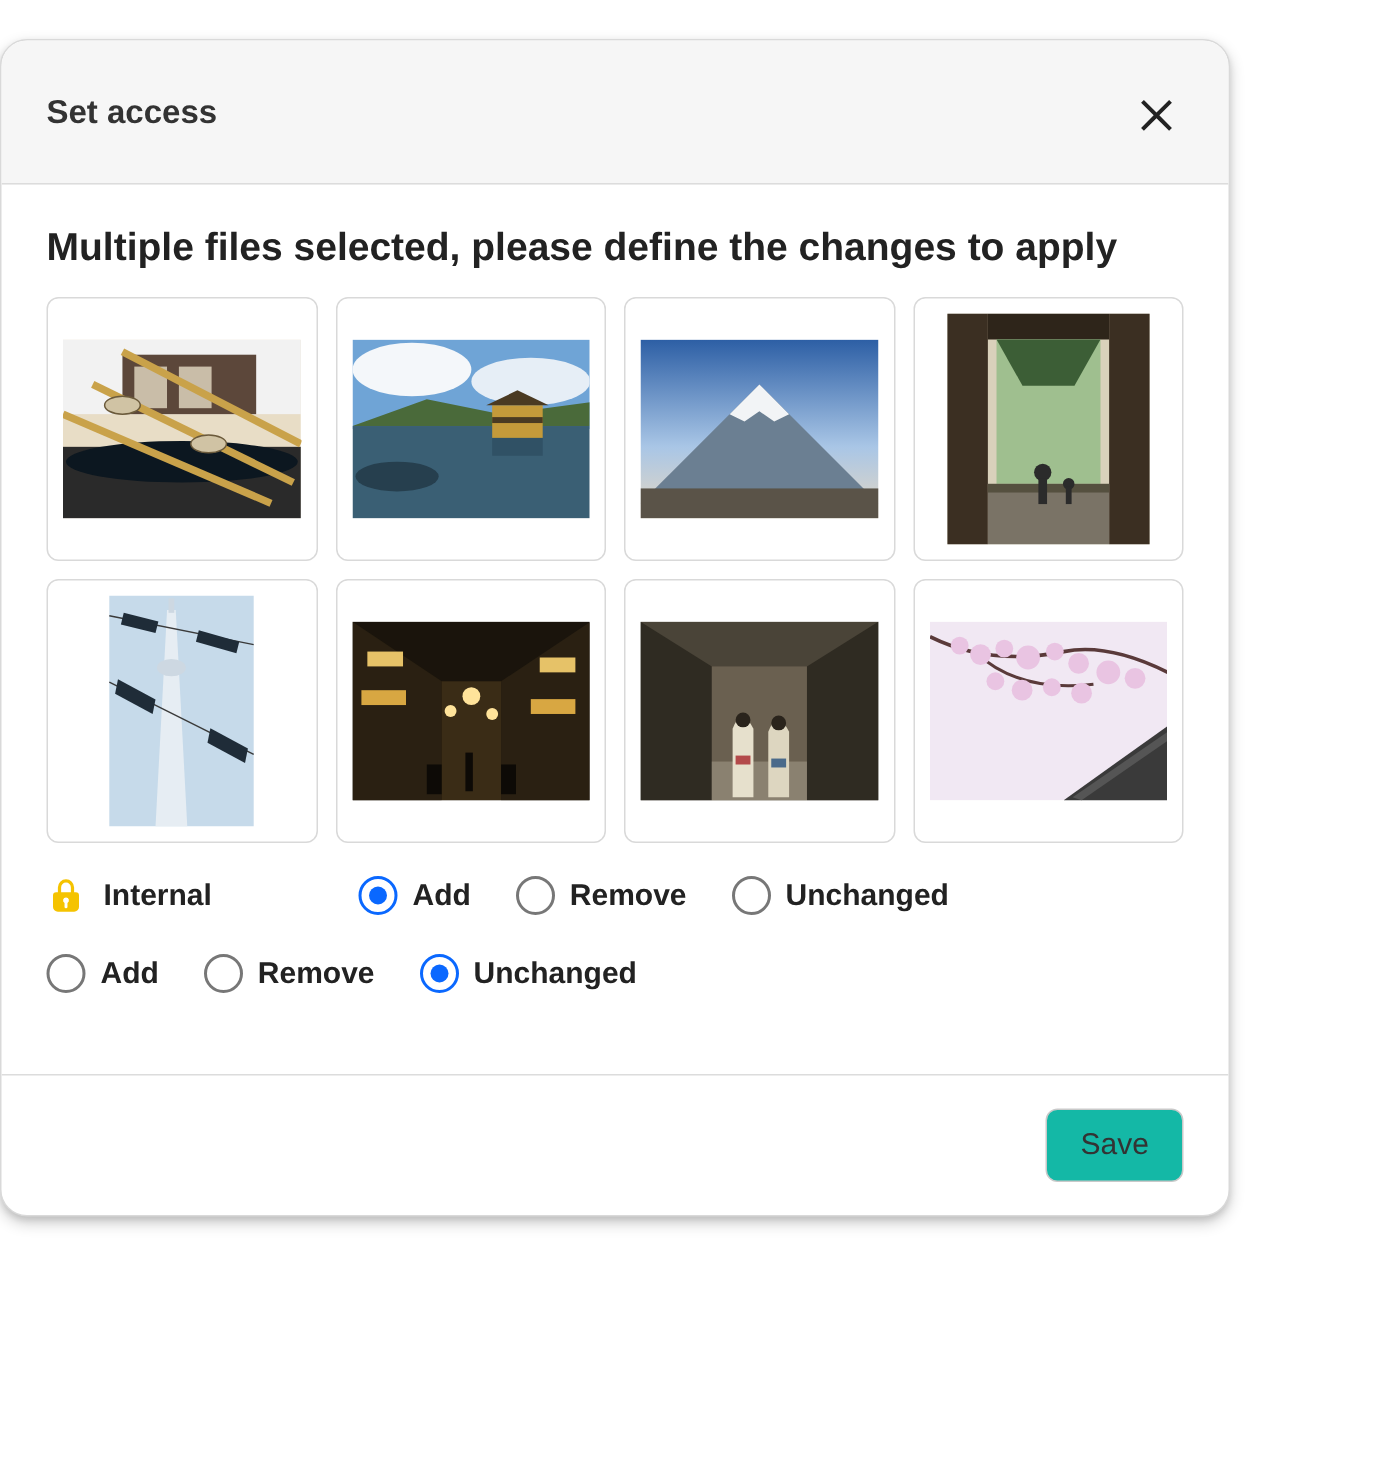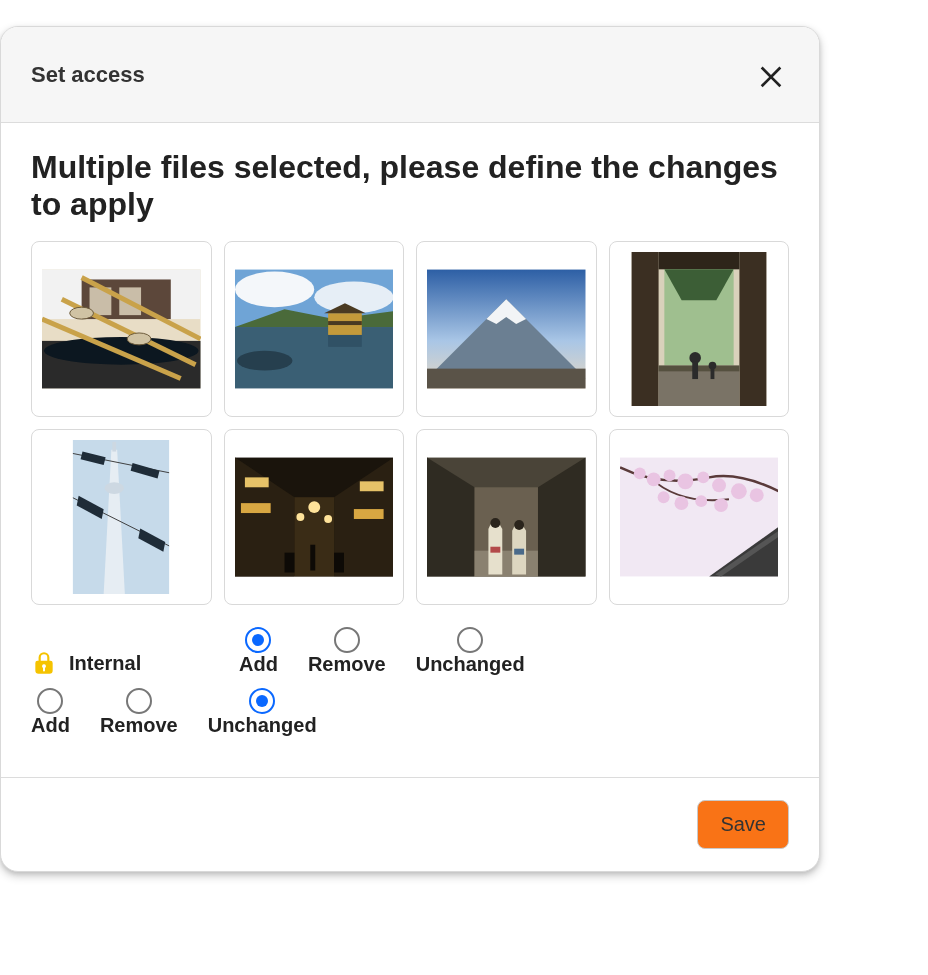--- a/index.html
+++ b/index.html
@@ -44,21 +44,21 @@
       display: flex; align-items: center; justify-content: center;
       cursor: pointer;
       color: #222;
     }
     .close-btn svg { width: 32px; height: 32px; }
 
     .dialog-body {
       padding: 26px 30px 40px 30px;
     }
     .subtitle {
-      font-size: 32px;
+      font-size: 26px;
       font-weight: 700;
       color: #222;
       margin: 0 0 18px 0;
     }
     .thumbs-grid {
       display: grid;
       grid-template-columns: repeat(4, 1fr);
       gap: 12px;
     }
     .thumb {
@@ -72,21 +72,21 @@
       background: #fff;
       cursor: default;
     }
     .thumb svg { max-width: 100%; max-height: 100%; display: block; }
 
     .access-section {
       margin-top: 22px;
     }
     .access-row {
       display: flex;
-      align-items: flex-end;
+      align-items: flex-start;
       gap: 18px;
       min-height: 40px;
       margin-top: 12px;
     }
     .access-label-col {
       display: flex;
       align-items: center;
       gap: 12px;
       width: 190px;
     }
@@ -97,22 +97,22 @@
       color: #222;
     }
     .radio-group {
       display: flex;
       align-items: center;
       gap: 30px;
     }
     .radio-item {
       display: flex;
       align-items: center;
+      gap: 10px;
       cursor: pointer;
-      flex-direction: column;
     }
     .radio-circle {
       width: 26px; height: 26px;
       border: 2.4px solid #777;
       border-radius: 50%;
       display: flex; align-items: center; justify-content: center;
       background: #fff;
     }
     .radio-circle.selected {
       border-color: #0a68ff;
@@ -133,21 +133,21 @@
     .dialog-footer {
       border-top: 1px solid #dcdcdc;
       padding: 22px 30px;
       display: flex;
       justify-content: flex-end;
       gap: 14px;
     }
     .btn {
       border: 1px solid #c9c9c9;
       border-radius: 8px;
-      background: #f97316;
+      background: #14b8a6;
       padding: 12px 22px;
       font-size: 20px;
       color: #333;
       cursor: pointer;
     }
   </style>
 </head>
 <body>
 
 <div class="stage">

